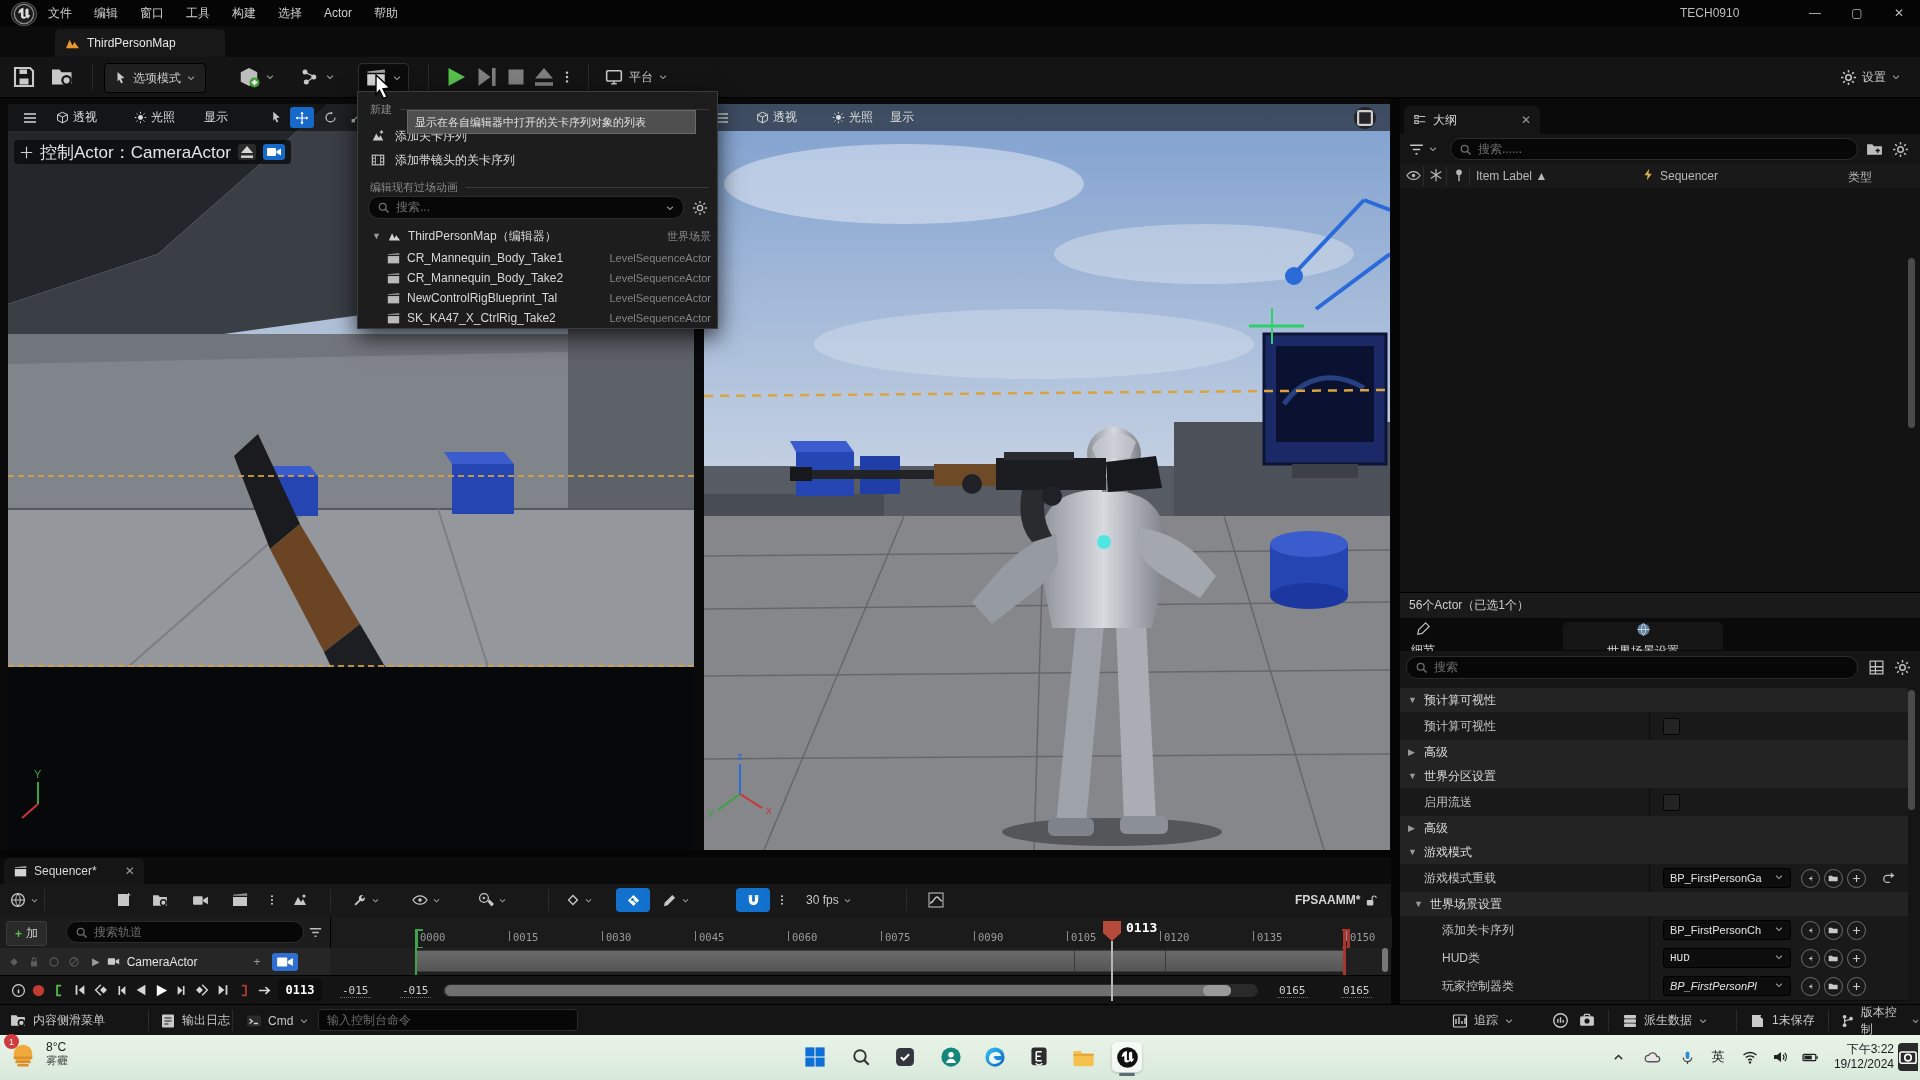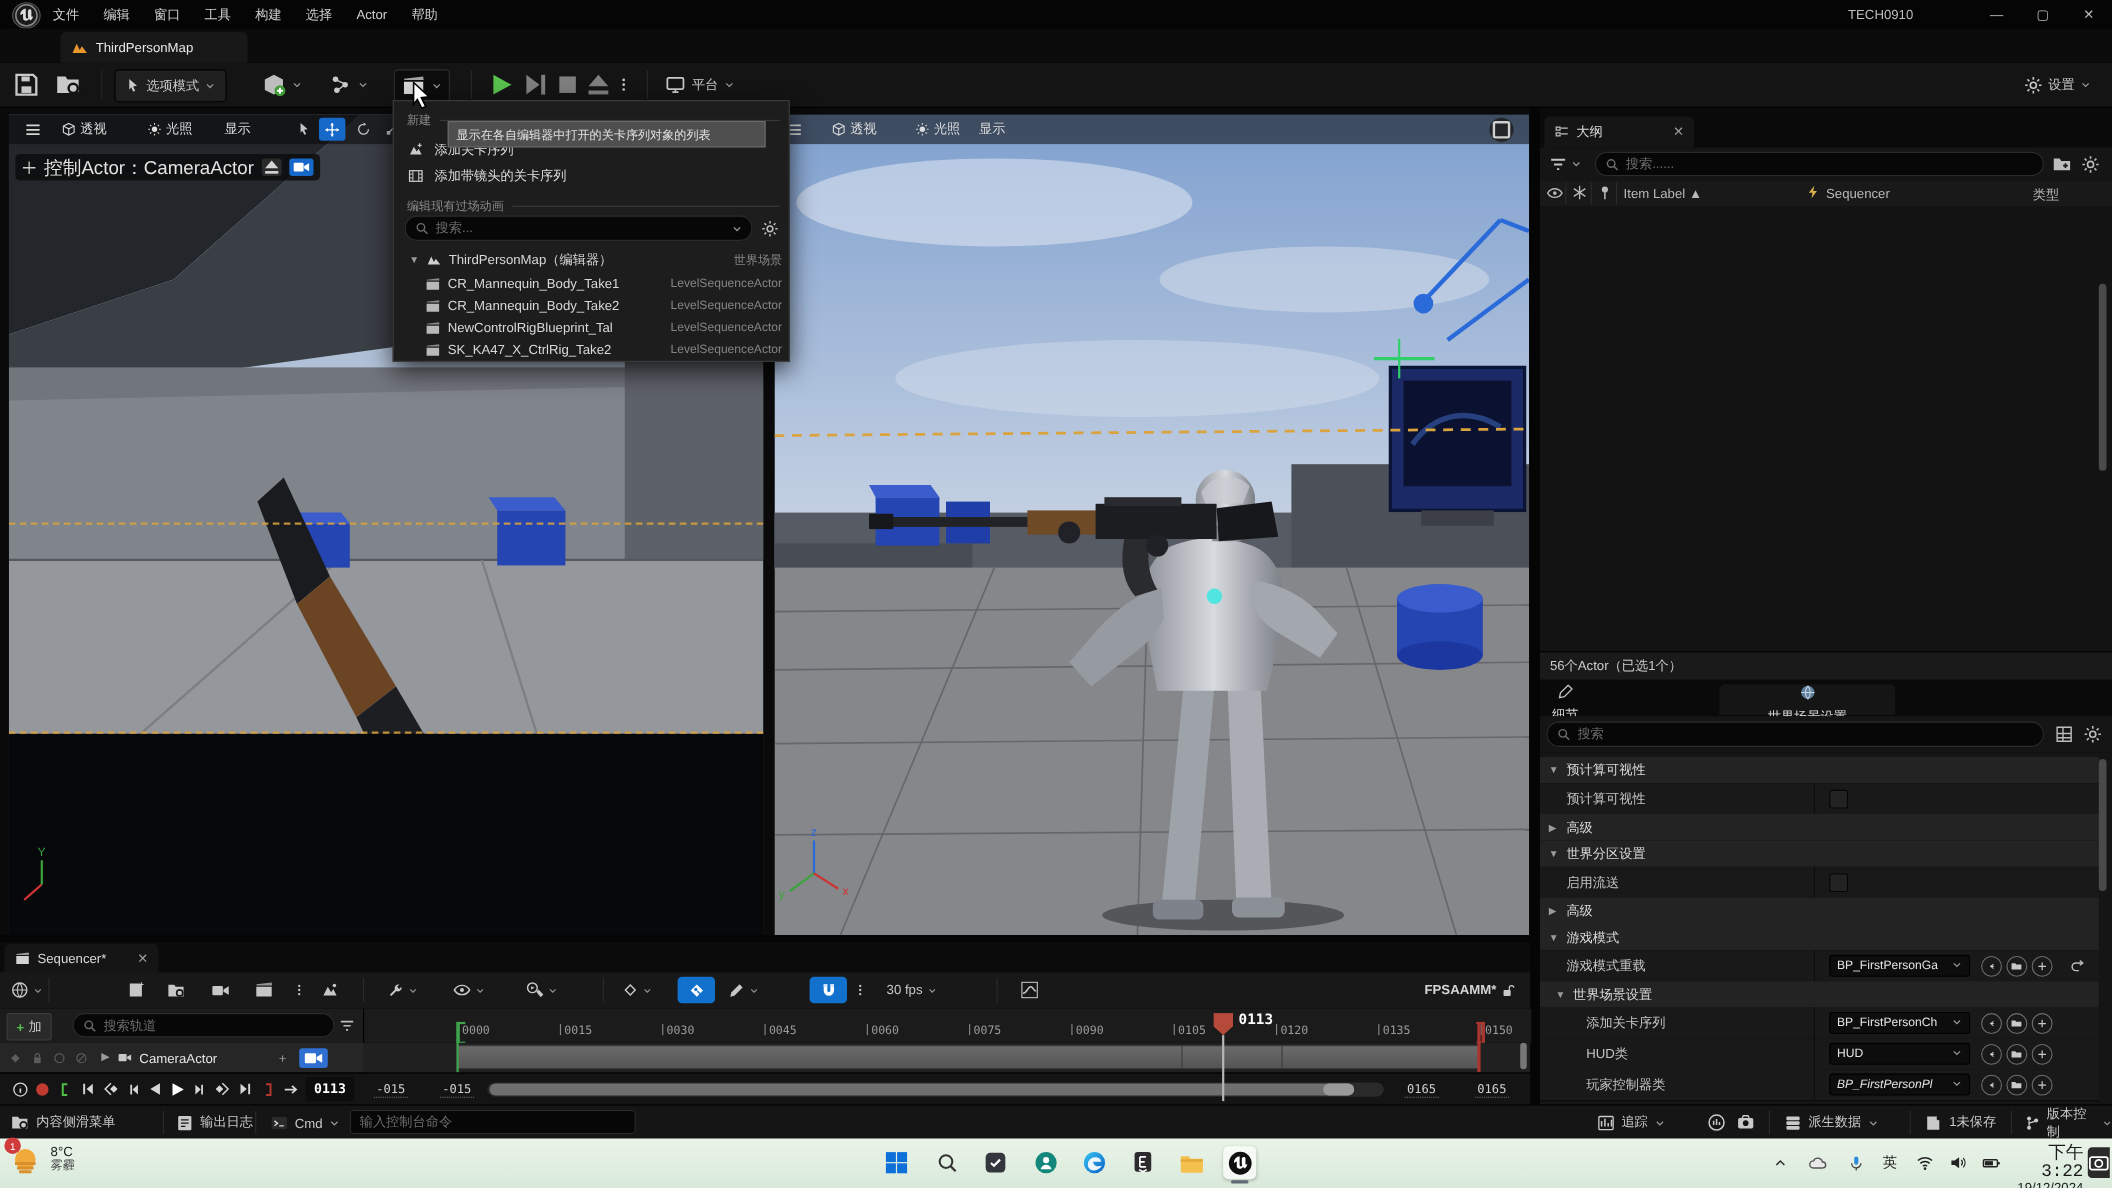--- a/index.html
+++ b/index.html
@@ -704,21 +704,21 @@
           <svg viewBox="0 0 16 16" width="11" height="11">
             <path d="M8 3v10M3 8h10" stroke="currentColor" stroke-width="1.6"></path>
           </svg>
         </span>
       </div>
       <div class="prop-row" style="position: absolute; left: 0px; top: 260px; width: 508px; height: 28px;">
         <span style="margin-left: 8px; font-size: 9px; color: rgb(154, 154, 154); width: 12px;"></span>
         <span class="txt" style="margin-left: 22px;">HUD类</span>
         <span style="position: absolute; left: 249px; top: 0px; width: 1px; height: 100%; background: rgb(12, 12, 12);"></span>
         <div class="dd-pill">
-          <span class="txt" style="max-width:100px;">HUD</span>
+          <span class="txt" style="max-width:100px;font-family:Liberation Mono, monospace;">HUD</span>
           <span><svg viewBox="0 0 16 16" width="10" height="10">
               <path d="m3.5 6 4.5 4.5L12.5 6" fill="none" stroke="#9a9a9a" stroke-width="1.8"></path>
             </svg></span>
         </div>
         <span class="cbtn" style="position: absolute; left: 396px;">
           <svg viewBox="0 0 16 16" width="11" height="11">
             <path d="M10.5 5 7 8l3.5 3M6 8h5" fill="none" stroke="currentColor" stroke-width="1.4"></path>
           </svg>
         </span>
         <span class="cbtn" style="position: absolute; left: 419px;">
@@ -1314,21 +1314,21 @@
         </svg>
       </span>
     <span class="tray-ic" style="left:1800px;">
         <svg viewBox="0 0 16 16" width="17" height="17">
           <rect x="1" y="5" width="12" height="6" rx="1" fill="none" stroke="#222" stroke-width="1.2"></rect>
           <rect x="13.5" y="7" width="1.5" height="2" fill="#222"></rect>
           <rect x="2.2" y="6.2" width="7" height="3.6" fill="#222"></rect>
         </svg>
       </span>
     <div class="abs" style="left:1832px;top:6px;text-align:right;width:62px;">
-      <div style="font-size:16px;color:#1b1b1b;line-height:16px;font-family:Liberation Mono, monospace;">下午3:22</div>
+      <div style="font-size:12px;color:#1b1b1b;line-height:16px;">下午3:22</div>
       <div style="font-size:12px;color:#1b1b1b;line-height:15px;">19/12/2024</div>
     </div>
     <span class="abs ic" style="left:1898px;top:8px;width:20px;height:28px;background:#2a2a2a;border-radius:4px 0 0 4px;">
         <svg viewBox="0 0 16 16" width="13" height="13">
           <rect x="1.5" y="4" width="13" height="9" rx="1.5" fill="none" stroke="#fff" stroke-width="1.3"></rect>
           <circle cx="8" cy="8.5" r="2.6" fill="none" stroke="#fff" stroke-width="1.3"></circle>
         </svg>
       </span>
   </div>
 

